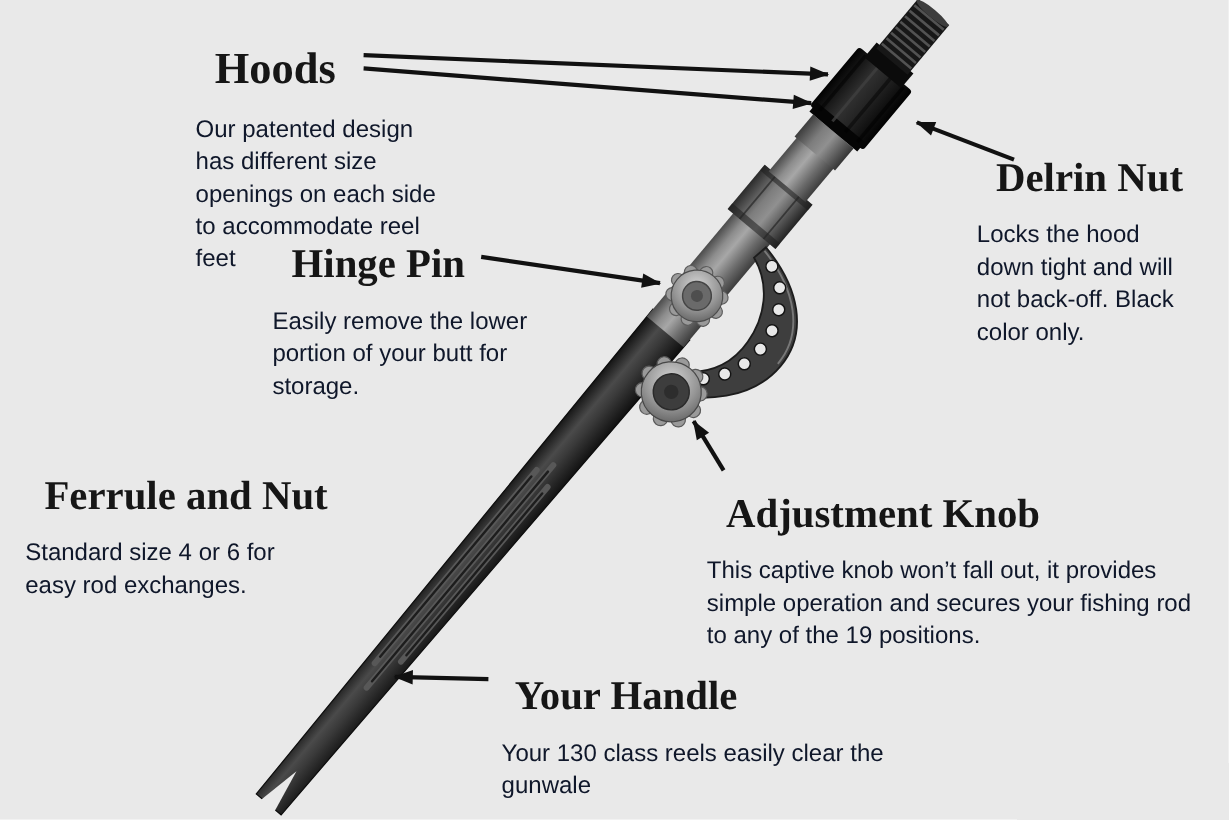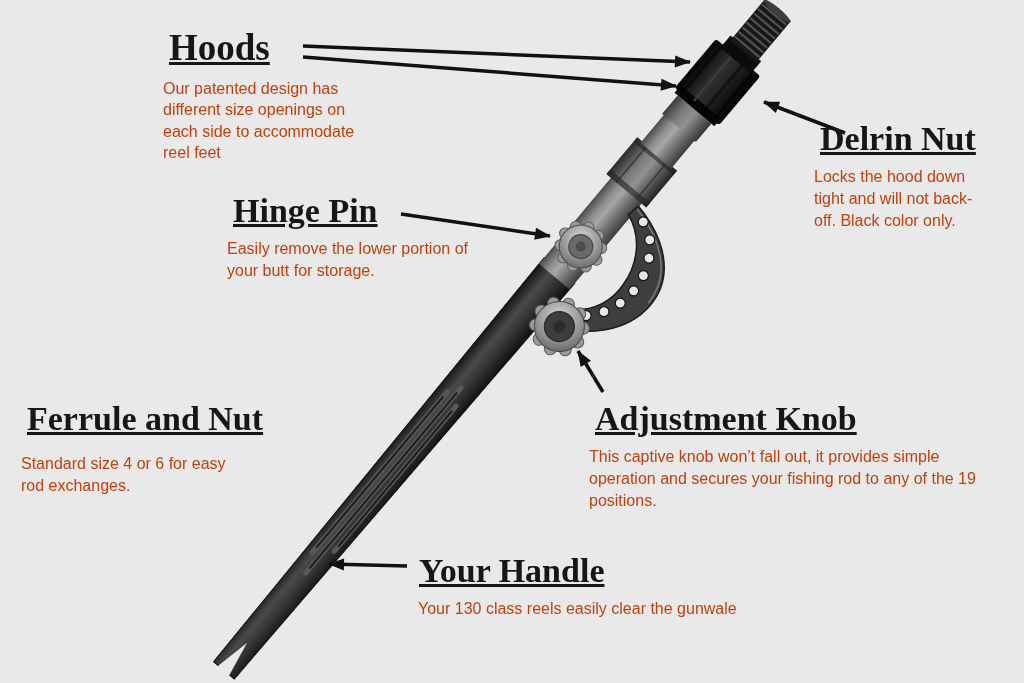--- a/index.html
+++ b/index.html
@@ -7,43 +7,42 @@
     position:relative;
     width:1024px;height:683px;
     background:#e9e9e9;
     overflow:hidden;
     font-family:"Liberation Sans", sans-serif;
     color:#1d1d1d;
   }
   .stage svg.scene{position:absolute;left:0;top:0;}
   .ann{position:absolute;}
   .ann h2{
-    margin:6px;
+    margin:16px;
     font-family:"Liberation Serif", serif;
     font-weight:600;
     font-size:34px;
     line-height:1.1;
     color:#161616;
     white-space:nowrap;
-    text-decoration:underline;
   }
   .ann p{
     margin:9px 0 0 0;
-    font-size:16px;
+    font-size:20px;
     line-height:1.35;
-    color:#c2410c;
+    color:#0f172a;
   }
   .ann-hoods{left:163px;top:22px;}
   .ann-hoods h2{font-size:37px;}
   .ann-hoods p{width:205px;}
   .ann-delrin{left:814px;top:114px;}
   .ann-delrin p{width:170px;}
   .ann-hinge{left:227px;top:186px;}
   .ann-hinge p{width:248px;}
-  .ann-ferrule{left:21px;top:394px;}
+  .ann-ferrule{left:21px;top:379px;}
   .ann-ferrule p{width:230px;margin-top:16px;}
   .ann-adjust{left:589px;top:394px;}
   .ann-adjust p{width:410px;}
   .ann-handle{left:413px;top:546px;}
   .ann-handle p{width:370px;margin-left:5px;}
 </style>
 </head>
 <body>
 
 <div class="stage">

